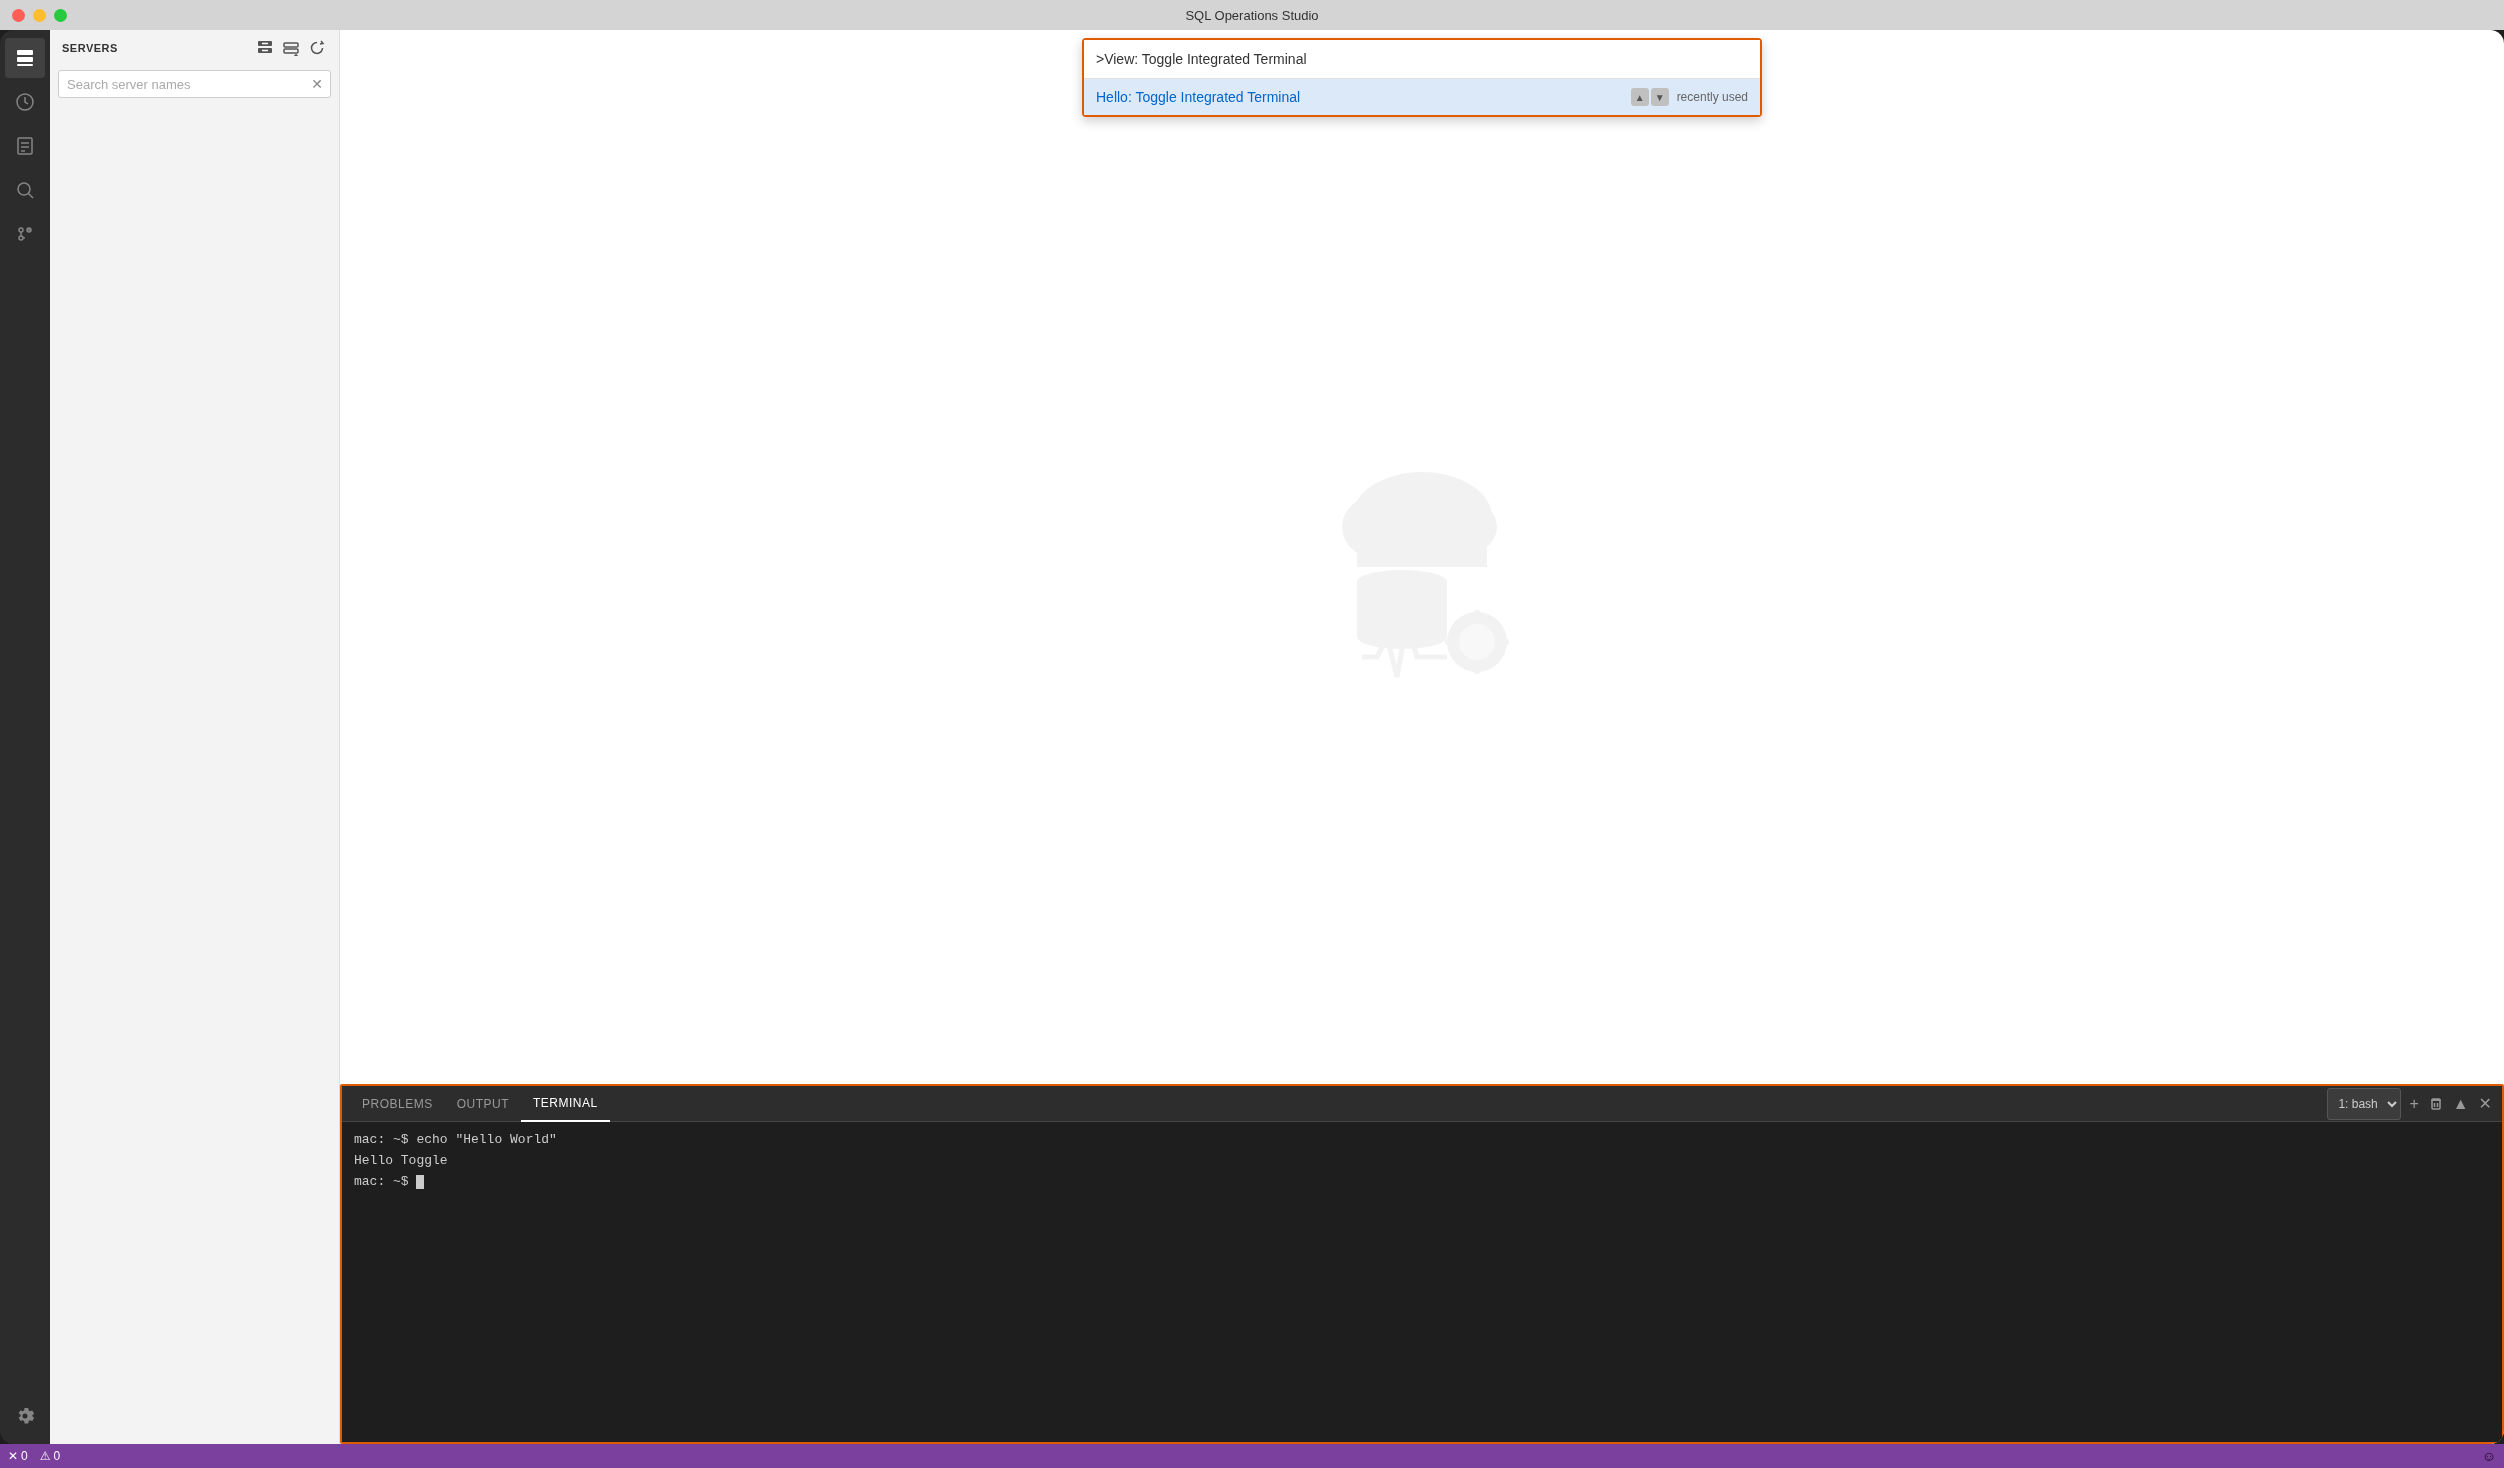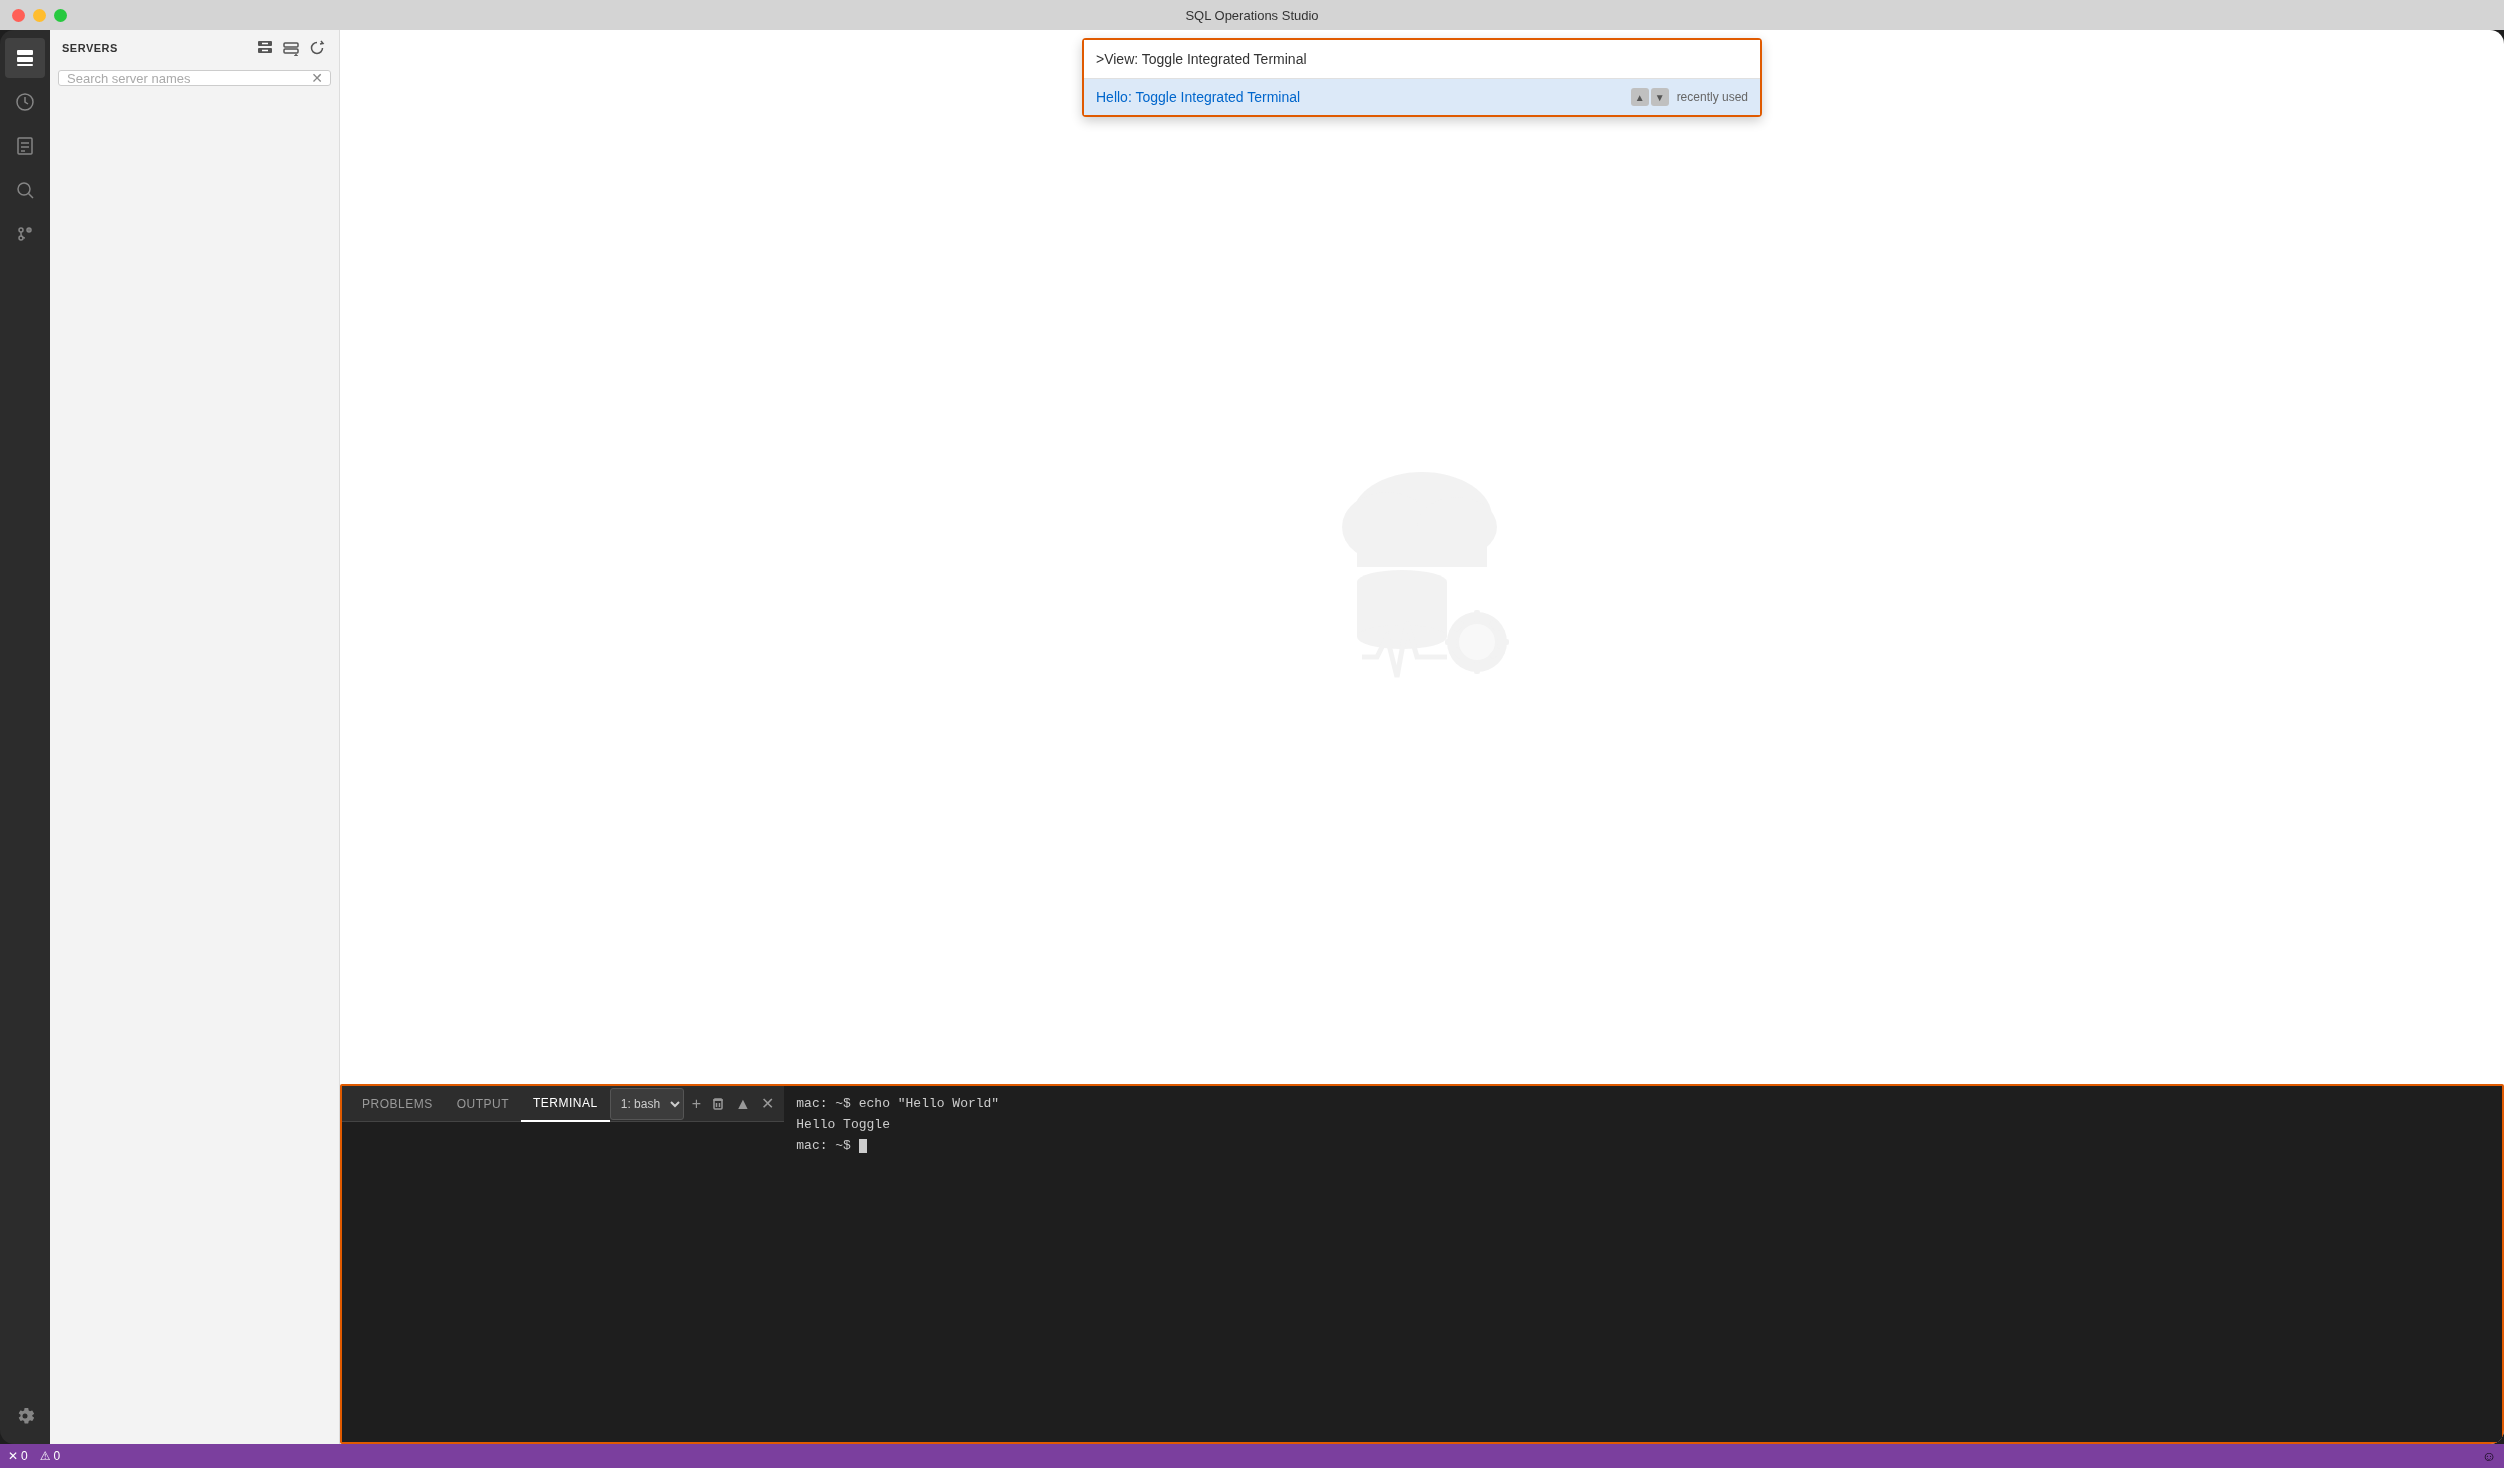--- a/index.html
+++ b/index.html
@@ -151,21 +151,21 @@
 
     
     .search-box {
       margin: 4px 8px 8px 8px;
       position: relative;
       display: flex;
       align-items: center;
     }
     .search-input {
       width: 100%;
-      height: 16px;
+      height: 28px;
       border: 1px solid #ccc;
       border-radius: 3px;
       padding: 0 28px 0 8px;
       font-size: 13px;
       background: #fff;
       color: #333;
       outline: none;
     }
     .search-input::placeholder { color: #aaa; }
     .search-clear {
@@ -274,21 +274,21 @@
       height: 260px;
       opacity: 0.15;
     }
 
     
     .bottom-panel {
       height: 360px;
       border: 2px solid #e05a00;
       border-radius: 2px;
       display: flex;
-      flex-direction: row;
+      flex-direction: column;
       background: #1e1e1e;
       flex-shrink: 0;
     }
     .panel-tabs {
       display: flex;
       align-items: center;
       background: #2d2d2d;
       height: 36px;
       padding: 0 8px;
       border-bottom: 1px solid #444;

